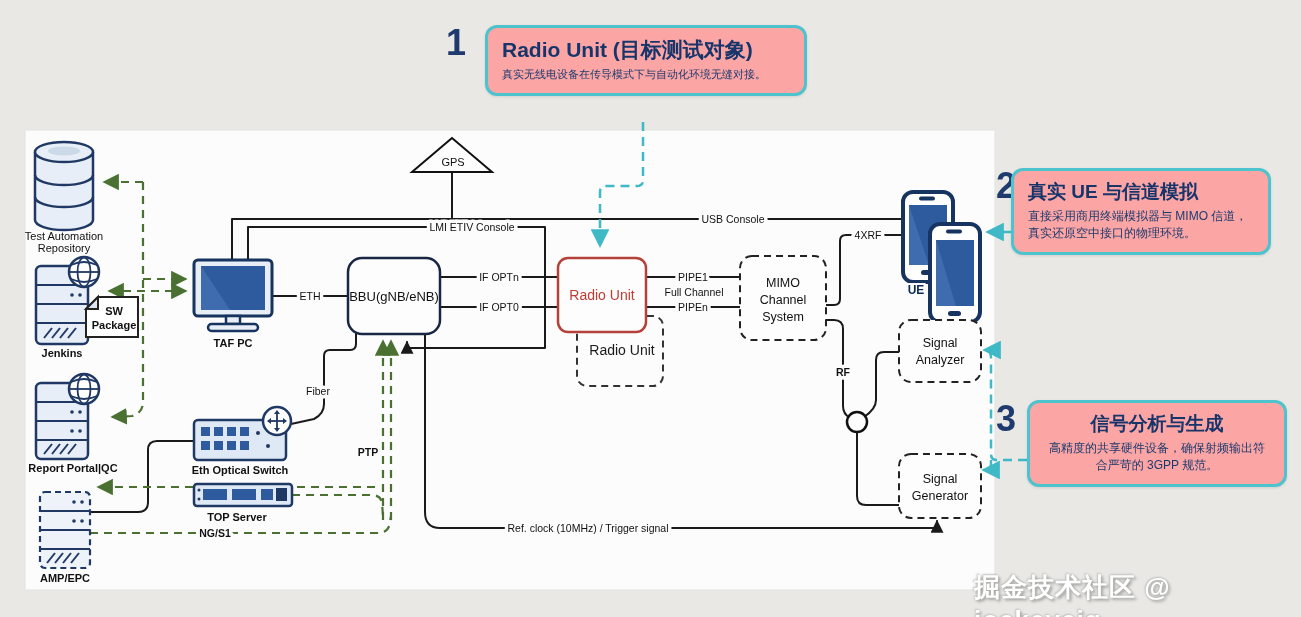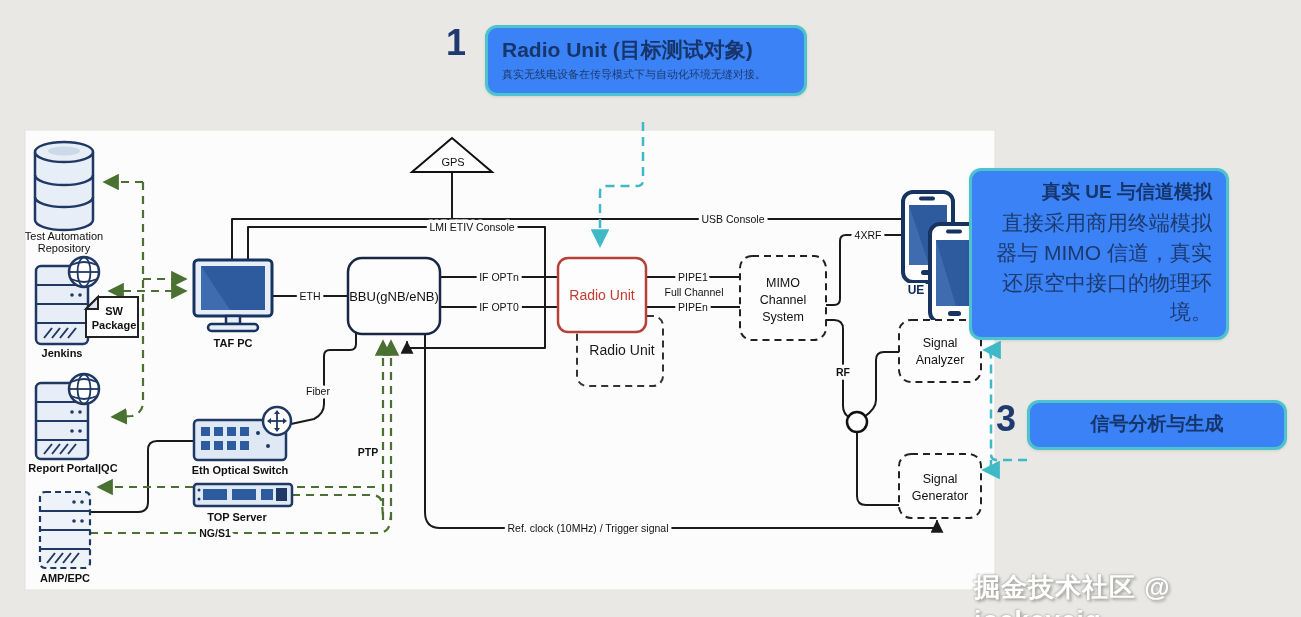--- a/index.html
+++ b/index.html
@@ -8,29 +8,29 @@
     background:#e9e8e5;
     font-family:"Liberation Sans","DejaVu Sans",sans-serif;
   }
   .canvas{position:absolute;inset:0;}
   svg text{user-select:none;}
   .lbl{font-size:11px;font-weight:700;fill:#111;text-anchor:middle;}
   .lbl-n{font-size:11px;font-weight:400;fill:#111;text-anchor:middle;}
   .boxtxt{font-size:12.5px;fill:#111;text-anchor:middle;}
   .wlbl{font-size:10.5px;fill:#111;text-anchor:middle;paint-order:stroke;stroke:#fcfcfd;stroke-width:7px;stroke-linejoin:round;}
   .callout{
-    position:absolute;background:#3b82f6;border:3px solid #4cc3cd;border-radius:12px;
+    position:absolute;background:#fca5a5;border:3px solid #4cc3cd;border-radius:12px;
     padding:8px 14px 10px 14px;box-shadow:0 1px 3px rgba(0,0,0,.10);
   }
   .callout .title{font-weight:bold;color:#16356b;}
   .callout .body{color:#1c3a6e;line-height:1.42;margin-top:3px;}
   #callout1 .title{font-size:21px;}
   #callout1 .body{font-size:11px;}
   #callout2 .title,#callout3 .title{font-size:19px;}
-  #callout2 .body,#callout3 .body{font-size:21px;}
+  #callout2 .body,#callout3 .body{font-size:12px;}
   .num{position:absolute;font-size:36px;font-weight:bold;color:#1e3a6e;}
   .watermark{
     position:absolute;left:974px;top:570px;font-size:26px;font-weight:bold;color:#ffffff;
     letter-spacing:1px;
     text-shadow:0 0 2px #b5b5b2, 2px 2px 3px #9e9e9b, -1px -1px 2px #c8c8c5;
   }
 </style>
 </head>
 <body>
 
@@ -292,26 +292,27 @@
 </svg>
 
 
 <div class="num" style="left:446px;top:22px;">1</div>
 <div class="callout" id="callout1" style="left:485px;top:25px;width:288px;">
   <div class="title">Radio Unit (目标测试对象)</div>
   <div class="body">真实无线电设备在传导模式下与自动化环境无缝对接。</div>
 </div>
 
 <div class="num" style="left:996px;top:165px;">2</div>
-<div class="callout" id="callout2" style="left:969px;top:168px;width:226px;text-align:right;">
+<div class="callout" id="callout2" style="left:1011px;top:168px;width:226px;">
   <div class="title">真实 UE 与信道模拟</div>
   <div class="body">直接采用商用终端模拟器与 MIMO 信道，真实还原空中接口的物理环境。</div>
 </div>
 
 <div class="num" style="left:996px;top:398px;">3</div>
 <div class="callout" id="callout3" style="left:1027px;top:400px;width:226px;text-align:center;">
   <div class="title">信号分析与生成</div>
+  <div class="body">高精度的共享硬件设备，确保射频输出符合严苛的 3GPP 规范。</div>
 </div>
 
 
 <div class="watermark">掘金技术社区 @ jockeycjg</div>
 
 </div>
 
 </body></html>

